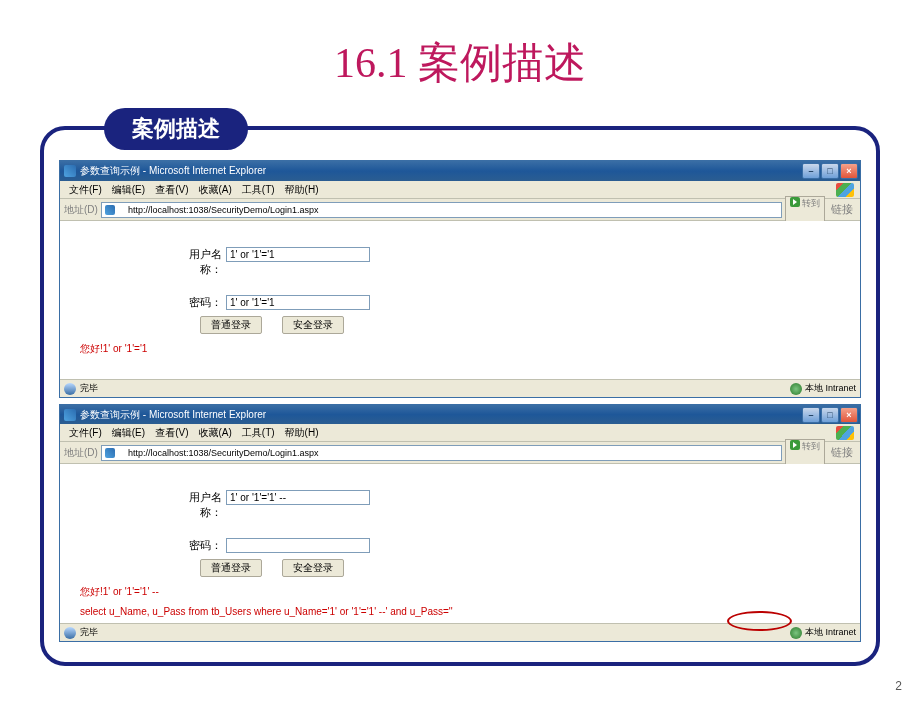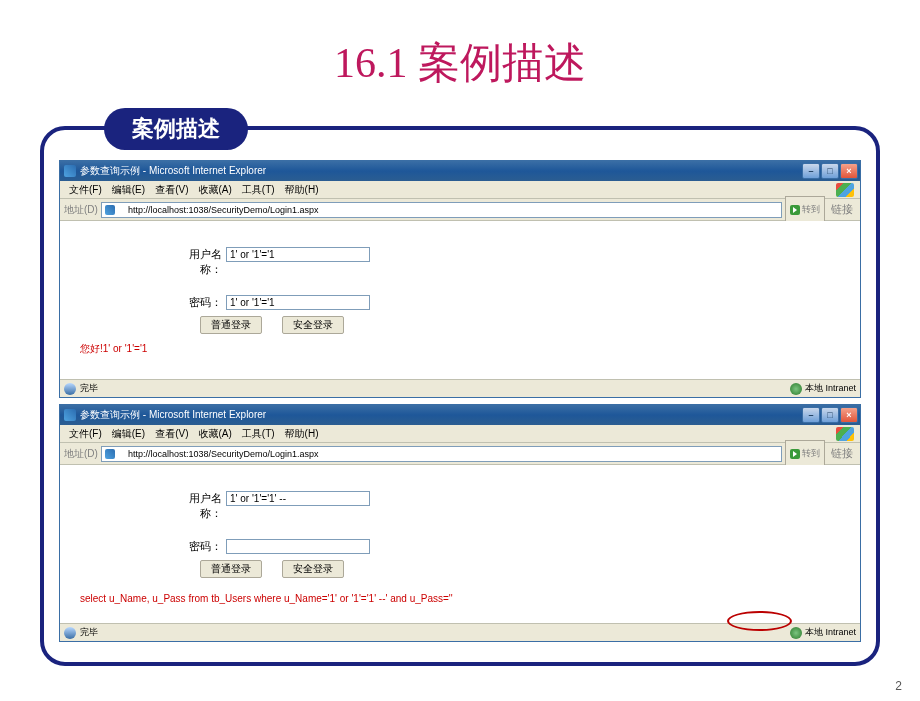--- a/index.html
+++ b/index.html
@@ -132,21 +132,21 @@
       padding: 0 3px;
       font-size: 9px;
       color: #000;
       gap: 13px;
     }
     .ie-gobtn {
       background: #ece9d8;
       border: 1px solid #aca899;
       padding: 0 4px;
       height: 27px;
-      display: flex; align-items: center;
+      display: flex; align-items: flex-start;
       font-size: 9px;
       gap: 2px;
     }
     .ie-gobtn .go-icon {
       width: 10px; height: 10px;
       background: #3a9a3a;
       border-radius: 2px;
       position: relative;
     }
     .ie-gobtn .go-icon::after {
@@ -341,20 +341,21 @@
             </div>
             <div class="form-row">
               <div class="form-label">密码：</div>
               <div class="form-input"></div>
             </div>
             <div class="form-btns">
               <div class="form-btn">普通登录</div>
               <div class="form-btn">安全登录</div>
             </div>
           </div>
+          <div class="result-text">您好!1' or '1'='1' --</div>
           <div style="height:6px;"></div>
           <div class="result-text underline">select u_Name, u_Pass from tb_Users where u_Name='1' or '1'='1' --' and u_Pass=''</div>
         </div>
         <div class="ie-statusbar">
           <span class="st-icon"></span>
           <span>完毕</span>
           <div class="st-zone">
             <span class="st-globe"></span>
             <span>本地 Intranet</span>
           </div>

